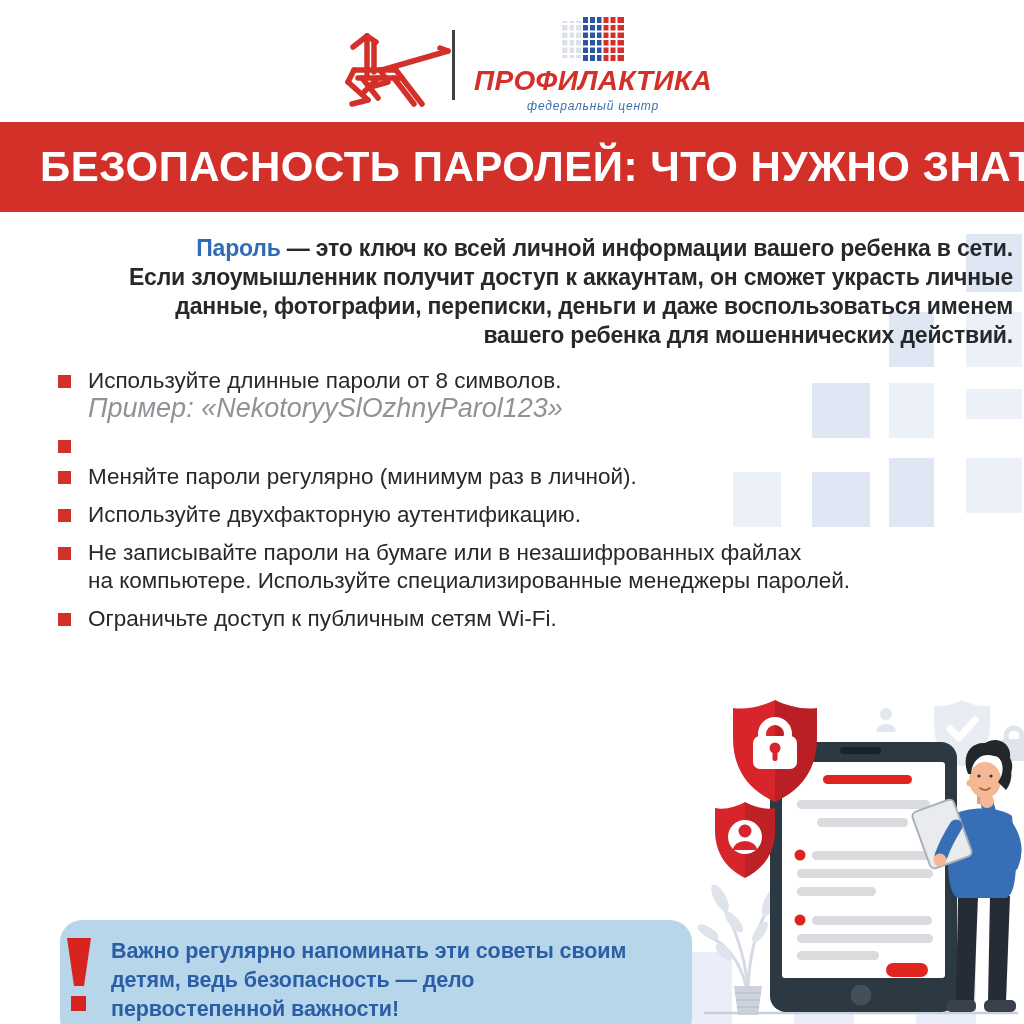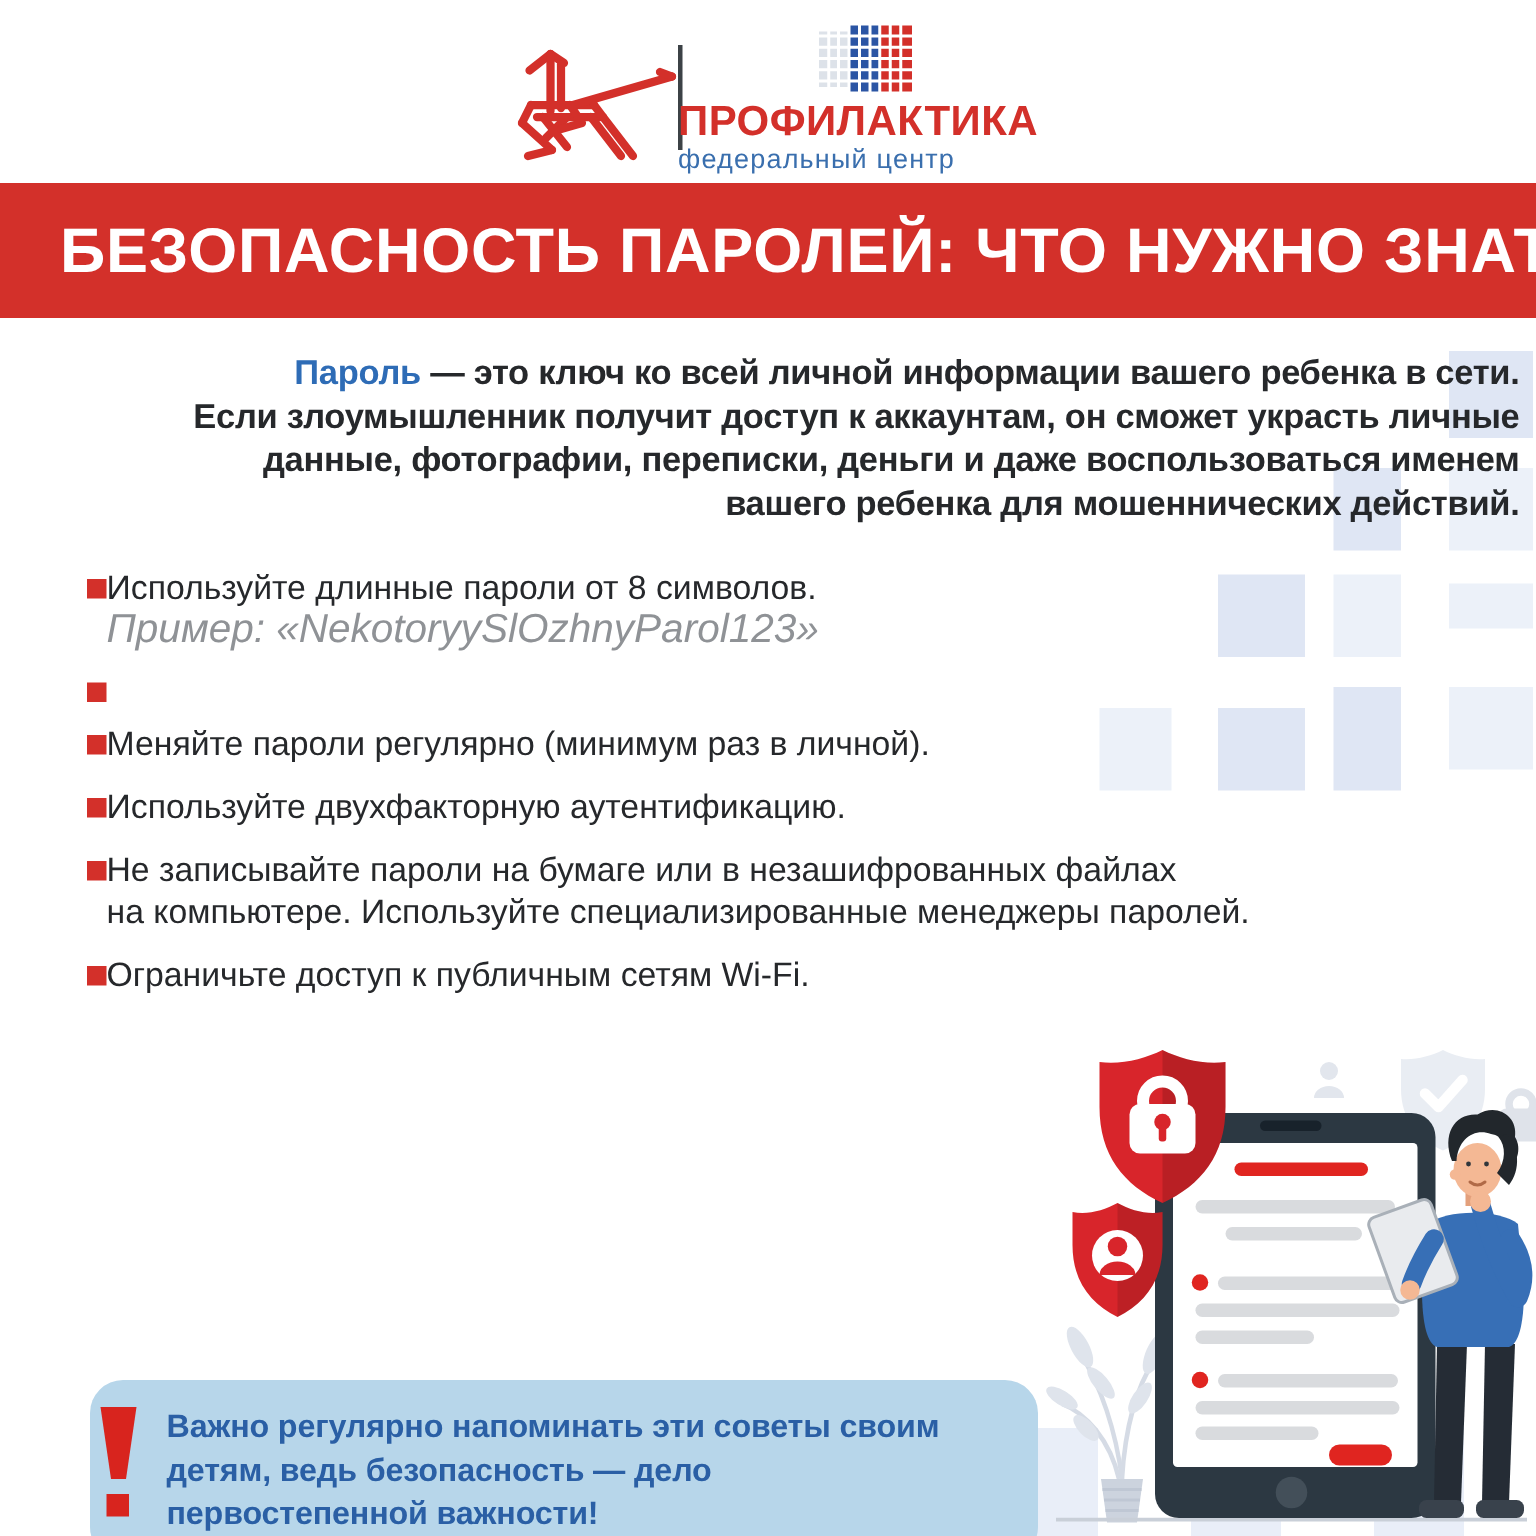--- a/index.html
+++ b/index.html
@@ -19,35 +19,35 @@
                      repeating-linear-gradient(0deg,var(--tile) 0 55px,#fff 55px 75px);
     background-blend-mode:lighten;
     -webkit-mask-image:linear-gradient(90deg,rgba(0,0,0,0) 0,#000 140px);
     mask-image:linear-gradient(90deg,rgba(0,0,0,0) 0,#000 140px);}
   .stripes-bottom{position:absolute;left:0;top:952px;width:1024px;height:72px;z-index:0;
     background-image:repeating-linear-gradient(90deg,rgba(255,255,255,0) 0 62px,var(--stripe) 62px 122px);}
   
   .header{position:absolute;left:0;top:0;width:1024px;height:122px;background:#fff;z-index:2;}
   .logo-horse{position:absolute;left:336px;top:24px;}
   .header-divider{position:absolute;left:452px;top:30px;width:3px;height:70px;background:#3c4246;}
-  .brand{position:absolute;left:452px;top:16px;width:250px;text-align:left;}
+  .brand{position:absolute;left:468px;top:16px;width:250px;text-align:center;font-style:italic;}
   .brand-mosaic{display:block;margin:0 auto 4px auto;}
   .brand-name{font-size:28px;font-weight:800;color:var(--red);letter-spacing:.3px;line-height:30px;}
-  .brand-sub{font-size:18px;font-weight:400;color:var(--brand-blue);letter-spacing:.8px;line-height:20px;}
+  .brand-sub{font-size:12px;font-weight:400;color:var(--brand-blue);letter-spacing:.8px;line-height:20px;}
   
   .banner{position:absolute;left:0;top:122px;width:1024px;height:90px;background:var(--red);z-index:2;
           display:flex;align-items:center;}
   .banner-title{padding-left:40px;font-size:42px;font-weight:800;letter-spacing:.5px;color:#fff;white-space:nowrap;}
   
   .intro{position:absolute;left:55px;top:234px;width:958px;z-index:2;
          font-size:23px;font-weight:700;line-height:29px;letter-spacing:-.2px;white-space:pre-line;text-align:right;}
   .intro .lead{color:var(--lead-blue);}
   
   .tips{position:absolute;left:58px;top:364px;width:950px;z-index:2;list-style:none;margin:0;padding:0;}
-  .tip{display:flex;margin:14px 0 10px 0;}
+  .tip{display:flex;gap:17px;margin:3px 0 10px 0;}
   .tip-marker{flex:none;width:13px;height:13px;background:var(--red);margin-top:8px;}
   .tip-text{font-size:22.5px;line-height:28px;color:var(--text);white-space:pre-line;}
   .tip-example{font-size:27px;line-height:27px;color:var(--muted);font-style:italic;white-space:pre-line;}
   .tip-example:empty{display:none;}
   
   .note{position:absolute;left:60px;top:920px;width:632px;box-sizing:border-box;z-index:4;
         background:var(--note-bg);border-radius:22px;padding:16px 24px 16px 5px;display:flex;gap:18px;}
   .note-icon{flex:none;margin-top:2px;}
   .note-text{font-size:21.5px;font-weight:700;color:var(--note-text);line-height:29px;
              letter-spacing:-.1px;white-space:pre-line;margin-top:1px;}

